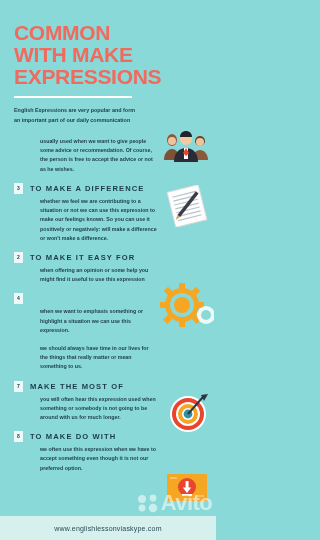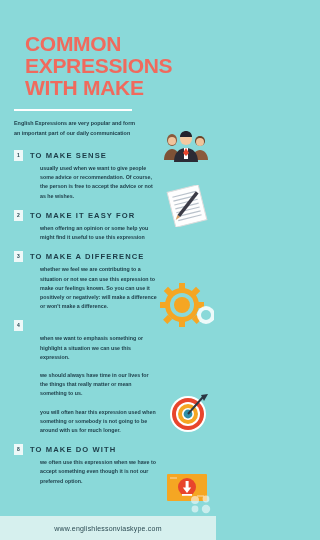--- a/index.html
+++ b/index.html
@@ -26,21 +26,21 @@
   
   .header {
     padding: 22px 14px 0 14px;
   }
   .title {
     color: #f06a5d;
     font-weight: bold;
     font-size: 21px;
     line-height: 1.04;
     letter-spacing: -0.3px;
-    margin: 11px;
+    margin: 0;
     text-transform: uppercase;
   }
   .title-line { display: block; }
   .rule {
     margin: 9px 0 8px 0;
     width: 118px;
     height: 2px;
     background: #ffffff;
     border: 0;
   }
@@ -145,66 +145,66 @@
   }
 </style>
 </head>
 <body>
 
 <div class="poster">
 
   <div class="header">
     <h1 class="title">
       <span class="title-line">COMMON</span>
+      <span class="title-line">WITH MAKE</span>
       <span class="title-line">EXPRESSIONS</span>
-      <span class="title-line">WITH MAKE</span>
     </h1>
     <hr class="rule">
     <p class="subtitle">English Expressions are very popular and form an important part of our daily communication</p>
   </div>
 
   <div class="items">
 
     <div class="item">
-      <div class="item-head">
-        <div class="badge">1</div>
-        <div class="item-title">TO MAKE SENSE</div>
-      </div>
       <div class="item-body">usually used when we want to give people some advice or recommendation. Of course, the person is free to accept the advice or not as he wishes.</div>
+    </div>
+
+    <div class="item">
+      <div class="item-head">
+        <div class="badge">3</div>
+        <div class="item-title">TO MAKE A DIFFERENCE</div>
+      </div>
+      <div class="item-body">whether we feel we are contributing to a situation or not we can use this expression to make our feelings known. So you can use it positively or negatively: will make a difference or won't make a difference.</div>
     </div>
 
     <div class="item">
       <div class="item-head">
         <div class="badge">2</div>
         <div class="item-title">TO MAKE IT EASY FOR</div>
       </div>
       <div class="item-body">when offering an opinion or some help you might find it useful to use this expression</div>
     </div>
 
     <div class="item">
       <div class="item-head">
-        <div class="badge">3</div>
-        <div class="item-title">TO MAKE A DIFFERENCE</div>
-      </div>
-      <div class="item-body">whether we feel we are contributing to a situation or not we can use this expression to make our feelings known. So you can use it positively or negatively: will make a difference or won't make a difference.</div>
-    </div>
-
-    <div class="item">
-      <div class="item-head">
         <div class="badge">4</div>
       </div>
       <div class="item-body">when we want to emphasis something or highlight a situation we can use this expression.</div>
     </div>
 
 
     <div class="item">
       <div class="item-body">we should always have time in our lives for the things that really matter or mean something to us.</div>
     </div>
 
     <div class="item">
+      <div class="item-head">
+        <div class="badge">7</div>
+        <div class="item-title">MAKE THE MOST OF</div>
+      </div>
       <div class="item-body">you will often hear this expression used when something or somebody is not going to be around with us for much longer.</div>
     </div>
 
     <div class="item">
       <div class="item-head">
         <div class="badge">8</div>
         <div class="item-title">TO MAKE DO WITH</div>
       </div>
       <div class="item-body">we often use this expression when we have to accept something even though it is not our preferred option.</div>
     </div>
@@ -301,19 +301,20 @@
 
   <div class="watermark">
     <svg width="22" height="20" viewBox="0 0 22 20">
       <g fill="#ffffff">
         <circle cx="5" cy="6" r="4"></circle>
         <circle cx="16" cy="5" r="3.4"></circle>
         <circle cx="5" cy="15" r="3.4"></circle>
         <circle cx="16" cy="15" r="4.2"></circle>
       </g>
     </svg>
+    <span class="wm-text">Avito</span>
   </div>
 
   <div class="footer">
     <span class="footer-url">www.englishlessonviaskype.com</span>
   </div>
 
 </div>
 
 </body></html>

